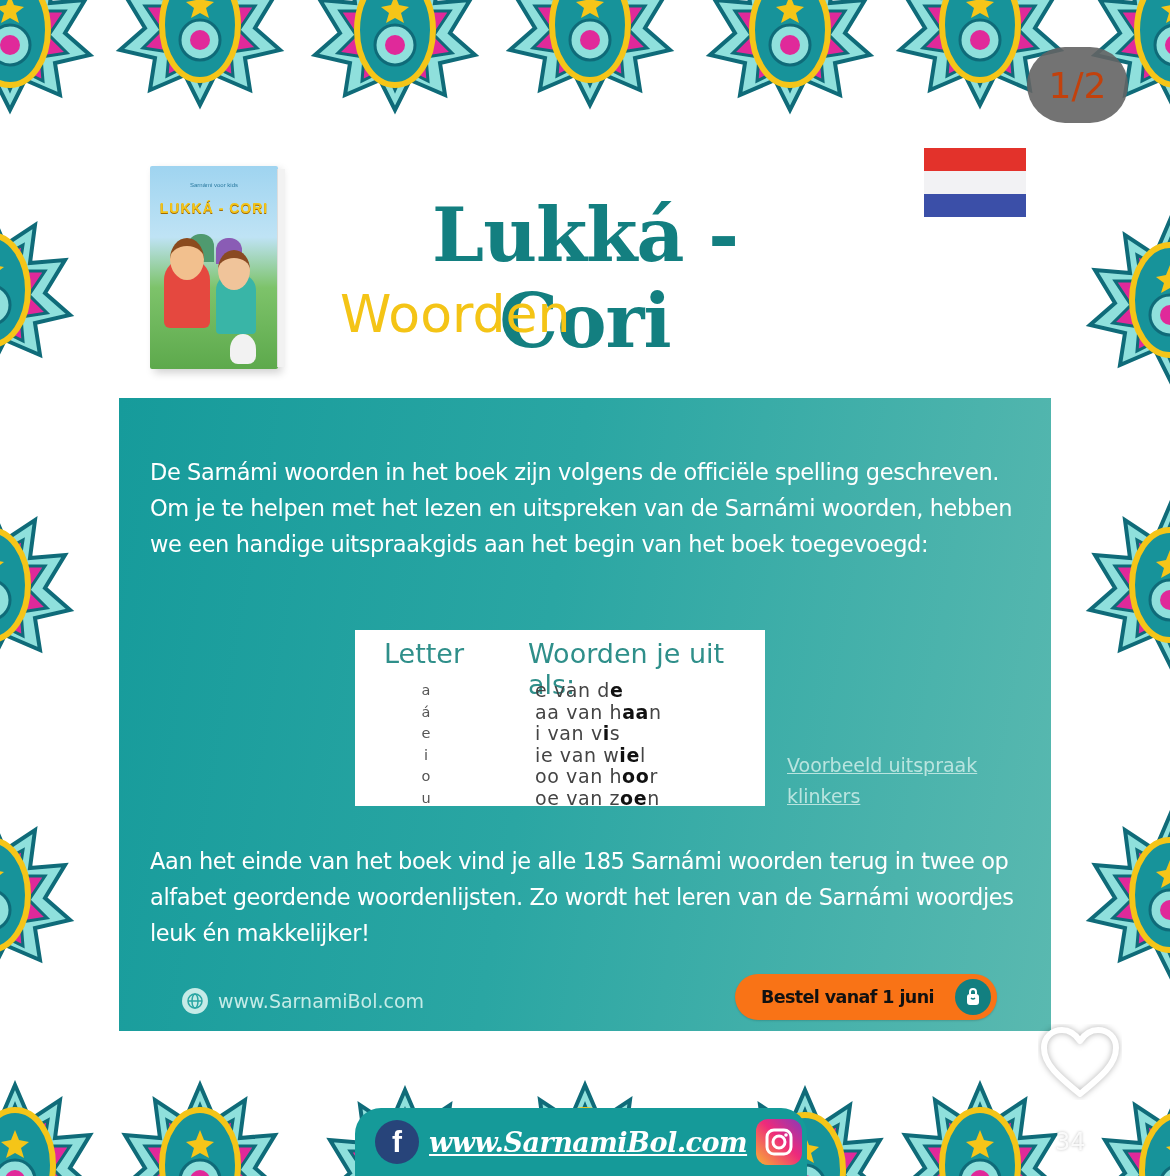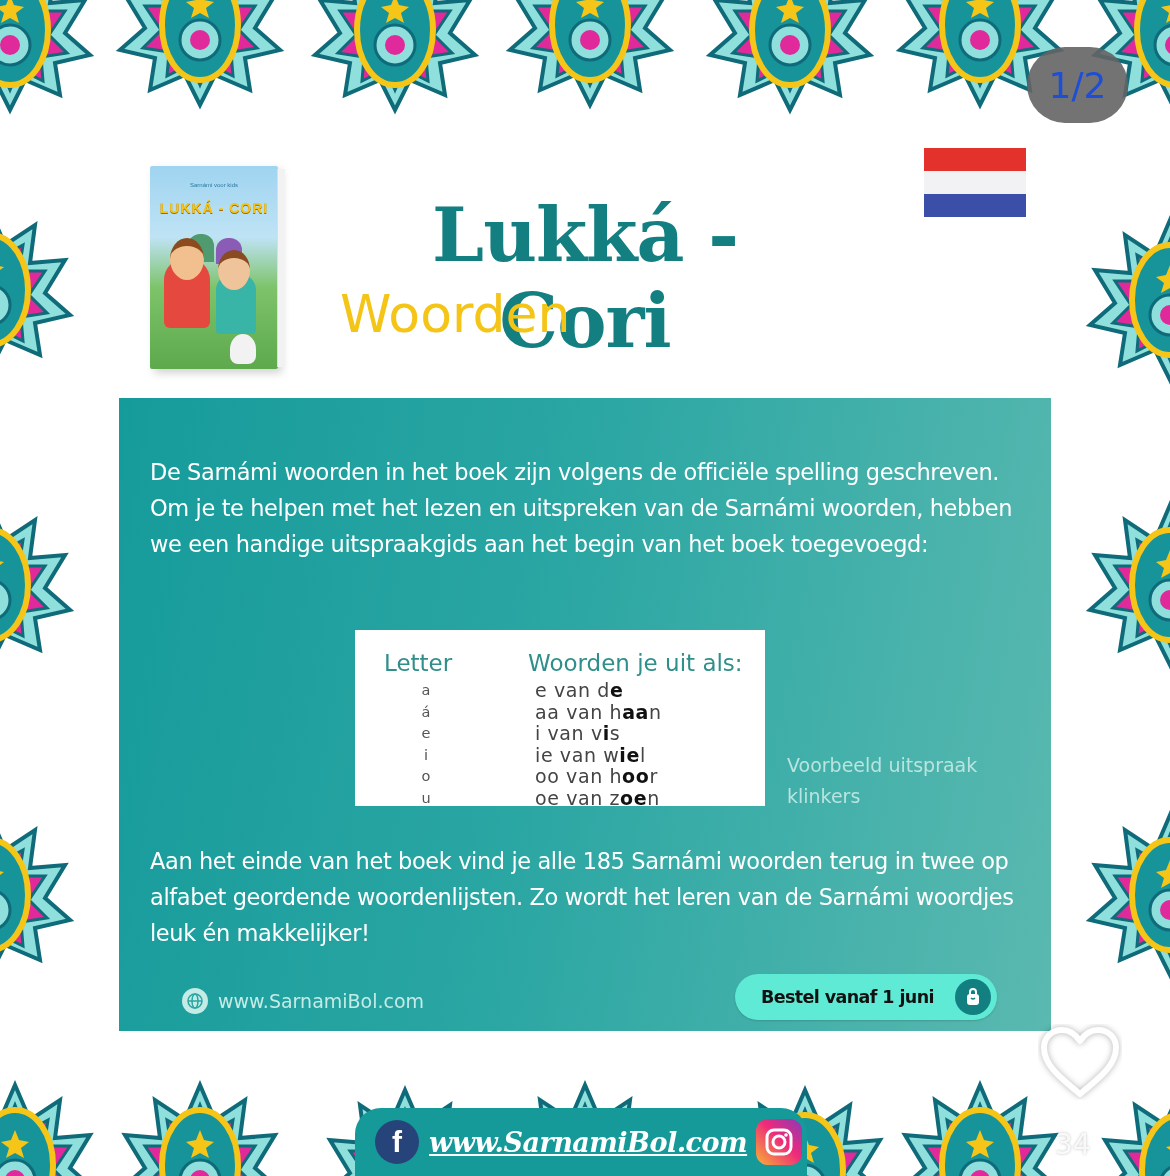--- a/index.html
+++ b/index.html
@@ -19,37 +19,37 @@
   .kid2h{position:absolute;left:68px;top:84px;width:32px;height:32px;border-radius:50%;background:#f0c49a;border-top:8px solid #8a4a22;}
   .adult1{position:absolute;left:38px;top:68px;width:26px;height:28px;border-radius:12px 12px 0 0;background:#4f9a6f;}
   .adult2{position:absolute;left:66px;top:72px;width:26px;height:26px;border-radius:12px 12px 0 0;background:#8a5cb5;}
   .cat{position:absolute;left:80px;top:168px;width:26px;height:30px;border-radius:50% 50% 8px 8px;background:#f2f2f2;}
   .title{position:absolute;left:340px;top:192px;width:490px;text-align:center;font-family:"DejaVu Serif",serif;font-weight:bold;font-size:74px;color:#137f80;letter-spacing:-1px;}
   .subtitle{position:absolute;left:340px;top:284px;width:490px;font-family:"DejaVu Sans",sans-serif;font-size:52px;color:#f4c416;}
   .flag{position:absolute;left:924px;top:148px;width:102px;height:69px;}
   .flag div{height:23px;}
   .para{position:absolute;left:150px;width:870px;text-align:left;color:#ffffff;font-family:"DejaVu Sans",sans-serif;font-size:22.5px;line-height:36px;letter-spacing:-0.4px;}
   .table{position:absolute;left:355px;top:630px;width:410px;height:176px;background:#ffffff;}
-  .th{position:absolute;top:20px;color:#2f8f8a;font-family:"DejaVu Sans",sans-serif;font-size:23px;}
+  .th{position:absolute;top:8px;color:#2f8f8a;font-family:"DejaVu Sans",sans-serif;font-size:27px;}
   .col-letter{position:absolute;left:64px;top:50px;width:14px;color:#555;font-size:14.5px;line-height:21.6px;text-align:center;font-family:"DejaVu Sans",sans-serif;}
   .col-say{position:absolute;left:180px;top:50px;color:#444;font-size:19px;line-height:21.6px;font-family:"DejaVu Sans",sans-serif;letter-spacing:0.6px;}
   .col-say b{color:#111;}
-  .caption{position:absolute;left:787px;top:750px;width:240px;color:#b9e4df;font-family:"DejaVu Sans",sans-serif;font-size:19px;line-height:31px;}
+  .caption{position:absolute;left:787px;top:750px;width:240px;color:#b9e4df;font-family:"DejaVu Sans",sans-serif;font-size:19px;line-height:31px;text-decoration:underline;}
   .site{position:absolute;left:182px;top:988px;display:flex;align-items:center;color:#c5ebe7;font-family:"DejaVu Sans",sans-serif;font-size:19px;}
   .globe{width:26px;height:26px;border-radius:50%;background:#c5ebe7;display:flex;align-items:center;justify-content:center;margin-right:10px;}
-  .order{position:absolute;left:735px;top:974px;width:262px;height:46px;border-radius:23px;background:#5eead4;display:flex;align-items:center;box-shadow:0 1px 2px rgba(0,0,0,0.15);}
+  .order{position:absolute;left:735px;top:974px;width:262px;height:46px;border-radius:23px;background:#f97316;display:flex;align-items:center;box-shadow:0 1px 2px rgba(0,0,0,0.15);}
   .order-label{margin-left:26px;font-family:"DejaVu Sans",sans-serif;font-weight:bold;font-size:17.5px;color:#111;letter-spacing:-0.6px;}
   .bag{position:absolute;right:6px;top:5px;width:36px;height:36px;border-radius:50%;background:#127f80;display:flex;align-items:center;justify-content:center;}
-  .pager{position:absolute;left:1027px;top:47px;width:101px;height:76px;border-radius:38px;background:rgba(100,100,100,0.9);color:#1d4ed8;font-size:36px;display:flex;align-items:center;justify-content:center;font-family:"DejaVu Sans",sans-serif;}
+  .pager{position:absolute;left:1027px;top:47px;width:101px;height:76px;border-radius:38px;background:rgba(100,100,100,0.9);color:#c2410c;font-size:36px;display:flex;align-items:center;justify-content:center;font-family:"DejaVu Sans",sans-serif;}
   .footer{position:absolute;left:355px;top:1108px;width:452px;height:68px;border-radius:26px 26px 0 0;background:#159a99;display:flex;align-items:center;}
   .fb{margin-left:20px;width:44px;height:44px;border-radius:50%;background:#27447a;display:flex;align-items:center;justify-content:center;color:#fff;font-weight:bold;font-size:30px;font-family:"Liberation Sans",sans-serif;}
   .footer-link{margin-left:10px;color:#fff;font-family:"DejaVu Serif",serif;font-style:italic;font-weight:bold;font-size:27px;text-decoration:underline;letter-spacing:-0.5px;}
   .ig{margin-left:9px;width:46px;height:46px;border-radius:12px;background:linear-gradient(45deg,#f9b233 0%,#ee2a7b 55%,#8a3ab9 100%);display:flex;align-items:center;justify-content:center;}
   .heart{position:absolute;left:1038px;top:1024px;width:84px;height:76px;}
-  .likes{position:absolute;left:1055px;top:1128px;color:rgba(255,255,255,0.85);font-size:28px;font-family:"DejaVu Sans",sans-serif;text-shadow:0 0 3px rgba(0,0,0,0.25);}
+  .likes{position:absolute;left:1055px;top:1128px;color:rgba(255,255,255,0.85);font-size:24px;font-family:"DejaVu Sans",sans-serif;text-shadow:0 0 3px rgba(0,0,0,0.25);}
 </style>
 </head>
 <body>
 
 <svg width="0" height="0" style="position:absolute">
   <defs>
     <g id="paisley">
       <polygon points="85,5 100,40 130,20 125,58 160,55 140,88 165,110 130,118 135,150 100,135 85,165 70,135 35,150 40,118 5,110 30,88 10,55 45,58 40,20 70,40" fill="#8fe0dc" stroke="#0f6b79" stroke-width="4"></polygon>
       <polygon points="85,25 96,52 118,40 114,66 140,66 124,90 142,108 116,112 118,136 94,124 85,145 76,124 52,136 54,112 28,108 46,90 30,66 56,66 52,40 74,52" fill="#e0299a" stroke="#0f6b79" stroke-width="3"></polygon>
       <ellipse cx="85" cy="85" rx="38" ry="55" fill="#17939a" stroke="#f5c518" stroke-width="6"></ellipse>

